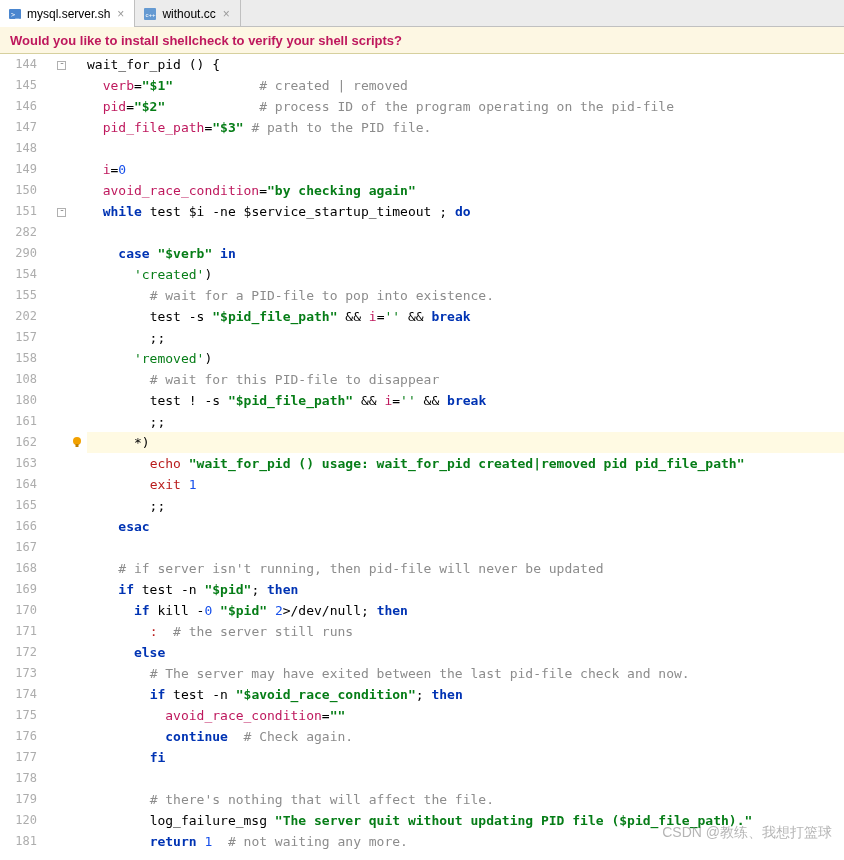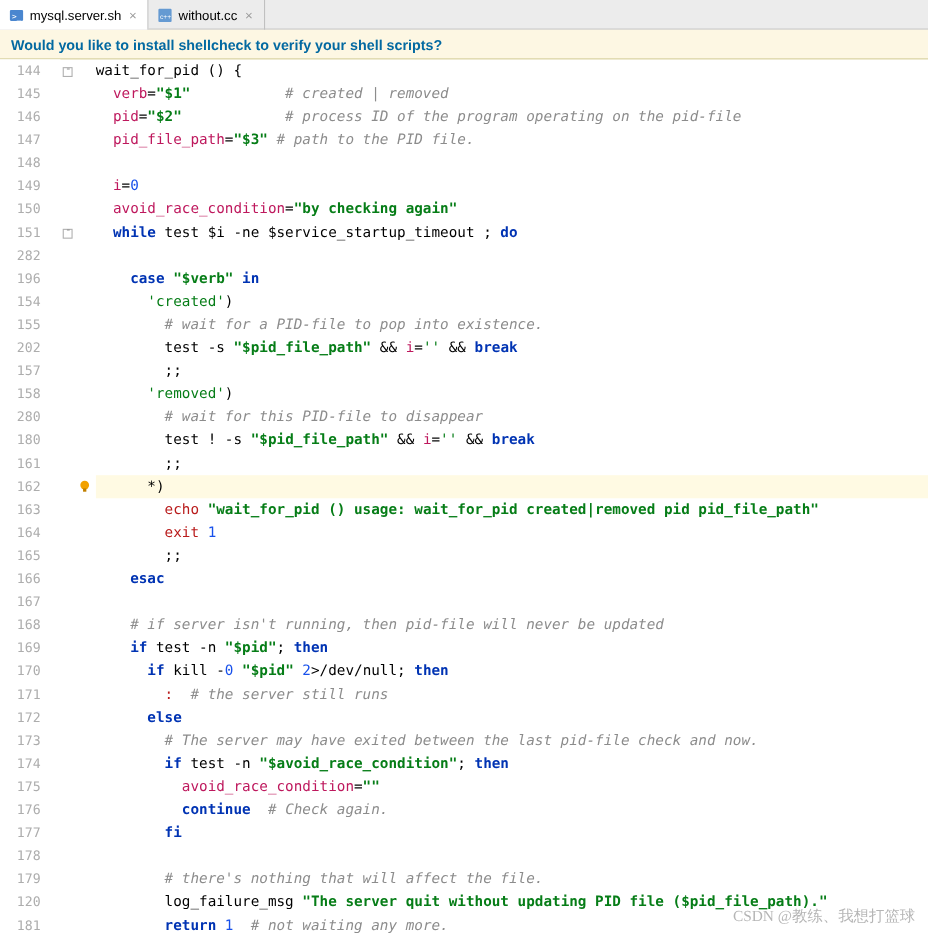--- a/index.html
+++ b/index.html
@@ -34,21 +34,21 @@
 .banner {
   height: 27px;
   display: flex;
   align-items: center;
   padding: 0 10px;
   background: #fdf7e3;
   border-bottom: 1px solid #d6d09e;
   font-family: "Segoe UI", Arial, sans-serif;
   font-size: 13px;
   font-weight: bold;
-  color: #0369a1;
+  color: #be185d;
 }
 .editor {
   display: flex;
   height: calc(100% - 54px);
 }
 .gutter {
   width: 55px;
   background: #ffffff;
   text-align: right;
   color: #adadad;
@@ -87,27 +87,27 @@
   overflow: hidden;
 }
 .code .line { height: 21px; line-height: 21px; }
 .code .line.hl { background: #fffae3; }
 .kw { color: #0033b3; font-weight: bold; }
 .kw2 { color: #b91c1c; }
 .fn { color: #000; }
 .str { color: #067d17; font-weight: bold; }
 .str2 { color: #067d17; }
 .num { color: #1750eb; }
-.cmt { color: #8c8c8c; font-style: italic; }
+.cmt { color: #8c8c8c; }
 .var { color: #be185d; }
 .op { color: #000; }
 .watermark {
   position: absolute;
   right: 12px; bottom: 18px;
-  font-family: Liberation Serif, serif;
+  font-family: Liberation Sans, sans-serif;
   font-size: 14px;
   color: rgba(120,120,120,0.55);
   pointer-events: none;
 }
 .file-icon {
   width: 14px; height: 14px; display: inline-block;
 }
 </style>
 </head>
 <body>
@@ -137,27 +137,27 @@
   <div class="gutter" id="gutter">
       <div class="ln">144</div>
       <div class="ln">145</div>
       <div class="ln">146</div>
       <div class="ln">147</div>
       <div class="ln">148</div>
       <div class="ln">149</div>
       <div class="ln">150</div>
       <div class="ln">151</div>
       <div class="ln">282</div>
-      <div class="ln">196</div>
+      <div class="ln">290</div>
       <div class="ln">154</div>
       <div class="ln">155</div>
       <div class="ln">202</div>
       <div class="ln">157</div>
       <div class="ln">158</div>
-      <div class="ln">280</div>
+      <div class="ln">108</div>
       <div class="ln">180</div>
       <div class="ln">161</div>
       <div class="ln">162</div>
       <div class="ln">163</div>
       <div class="ln">164</div>
       <div class="ln">165</div>
       <div class="ln">166</div>
       <div class="ln">167</div>
       <div class="ln">168</div>
       <div class="ln">169</div>

